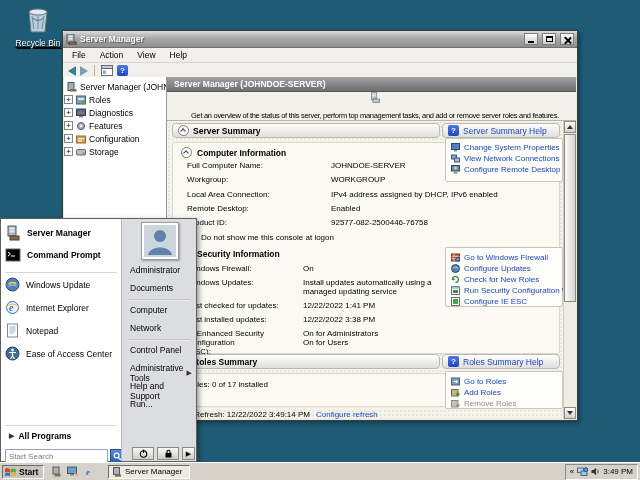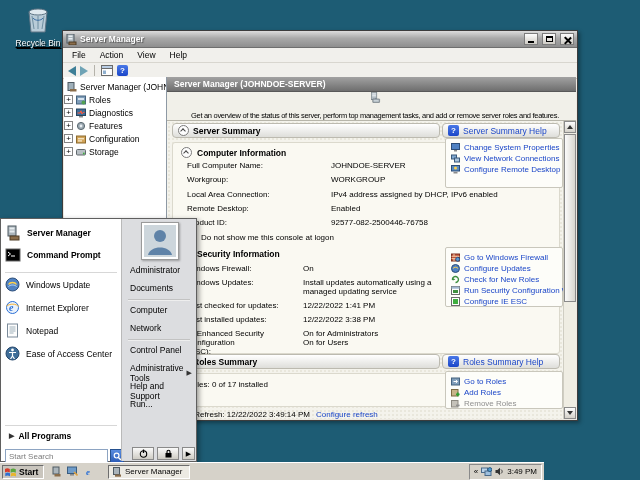--- a/index.html
+++ b/index.html
@@ -104,21 +104,21 @@
           box-shadow:1px 1px 2px rgba(0,0,0,.3);display:flex;align-items:center;justify-content:center;}
   .sm-ritem{position:absolute;left:8px;right:4px;font-size:8.5px;cursor:pointer;display:flex;align-items:center;}
   .sm-ritem .flyout{margin-left:auto;font-size:7px;color:#333;}
   .sm-rsep{position:absolute;left:6px;right:6px;height:1px;background:#c2c2c2;box-shadow:0 1px 0 #eee;}
   .pwr-row{position:absolute;left:10px;top:228px;display:flex;gap:3px;}
   .pwrbtn{width:22px;height:13px;background:linear-gradient(#fafafa,#cfccc4);border:1px solid #8a8a8a;
           display:flex;align-items:center;justify-content:center;box-sizing:border-box;cursor:pointer;}
   .pwrbtn.small{width:13px;font-size:7px;}
 
   
-  .taskbar{left:0;top:462px;width:544px;height:18px;background:#d6d2c9;border-top:1px solid #fff;z-index:30;
+  .taskbar{left:0;top:462px;width:640px;height:18px;background:#d6d2c9;border-top:1px solid #fff;z-index:30;
            display:flex;align-items:center;box-sizing:border-box;}
   .startbtn{margin-left:2px;width:42px;height:14px;background:#c9c5bd;border:1px solid;border-color:#6d6d6d #fff #fff #6d6d6d;
             display:flex;align-items:center;gap:3px;padding-left:2px;box-sizing:border-box;font-weight:bold;font-size:8.5px;cursor:pointer;}
   .ql{display:flex;align-items:center;gap:4px;margin-left:6px;}
   .ql .qli{width:12px;height:12px;display:flex;align-items:center;justify-content:center;cursor:pointer;}
   .taskbtn{margin-left:14px;width:82px;height:14px;background:#eceae3;border:1px solid;border-color:#6d6d6d #fff #fff #6d6d6d;
            display:flex;align-items:center;gap:3px;padding-left:3px;box-sizing:border-box;font-size:8px;cursor:pointer;}
   .tray{margin-left:auto;margin-right:2px;height:14px;border:1px solid;border-color:#8a8a8a #fff #fff #8a8a8a;
         display:flex;align-items:center;gap:3px;padding:0 4px;font-size:8px;}
   .ie-e{color:#2a6fd6;font-weight:bold;font-style:italic;font-size:9px;font-family:"Liberation Serif",serif;}
@@ -291,21 +291,21 @@
             <span class="irow-label" style="top:158px">Last checked for updates:</span>
             <span class="irow-val v-sec" style="top:158px">12/22/2022 1:41 PM</span>
             <span class="irow-label" style="top:172px">Last installed updates:</span>
             <span class="irow-val v-sec" style="top:172px">12/22/2022 3:38 PM</span>
             <span class="irow-label" style="top:186px">IE Enhanced Security Configuration
 (ESC):</span>
             <span class="irow-val v-sec" style="top:186px">On for Administrators
 On for Users</span>
           </div>
 
-          <div class="lnkbox" style="top:17px;height:50px;">
+          <div class="lnkbox" style="top:17px;height:44px;">
             <div class="lnk" style="top:4px">
               <svg class="lnkico" viewBox="0 0 9 9">
                   <rect x="0.5" y="0.5" width="8" height="6" fill="#4f81c2" stroke="#2c4d78"></rect>
                   <rect x="3" y="7" width="3" height="1.5" fill="#8c8c8c"></rect>
                 </svg>
               <span>Change System Properties</span>
             </div>
             <div class="lnk" style="top:15px">
               <svg class="lnkico" viewBox="0 0 9 9">
                   <rect x="0.5" y="1" width="5" height="4" fill="#7fa7cf" stroke="#39587a"></rect>

